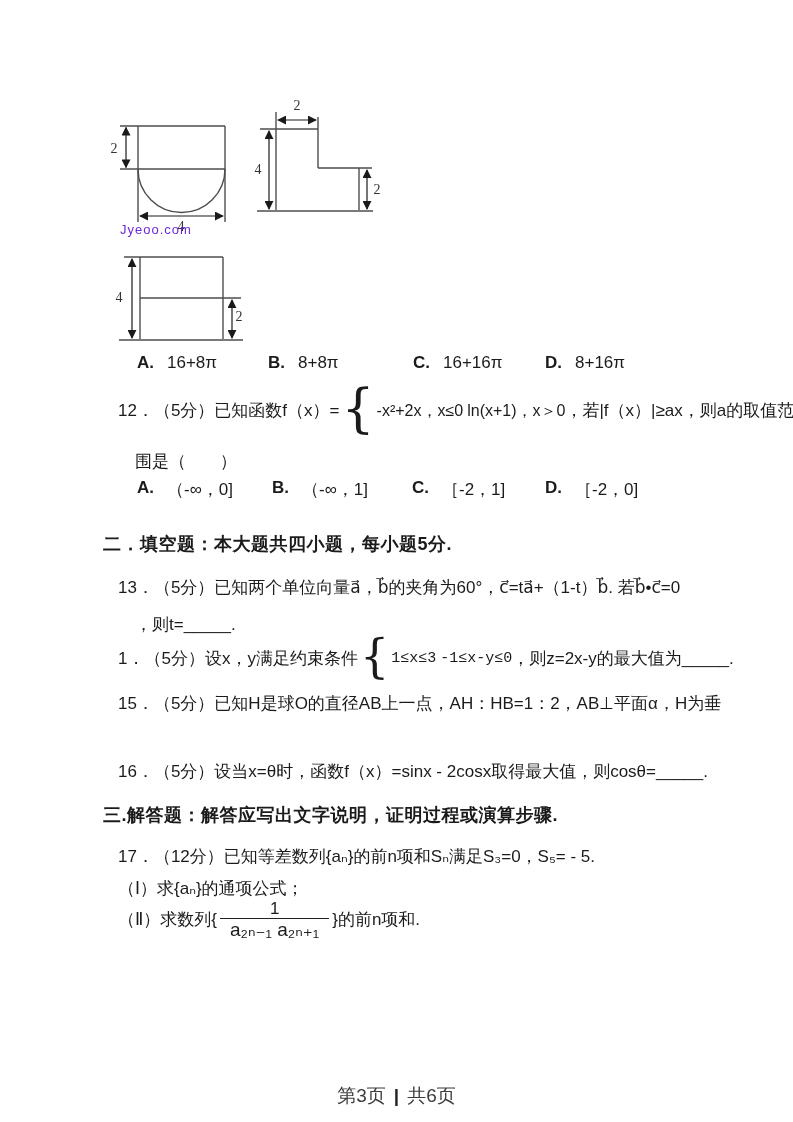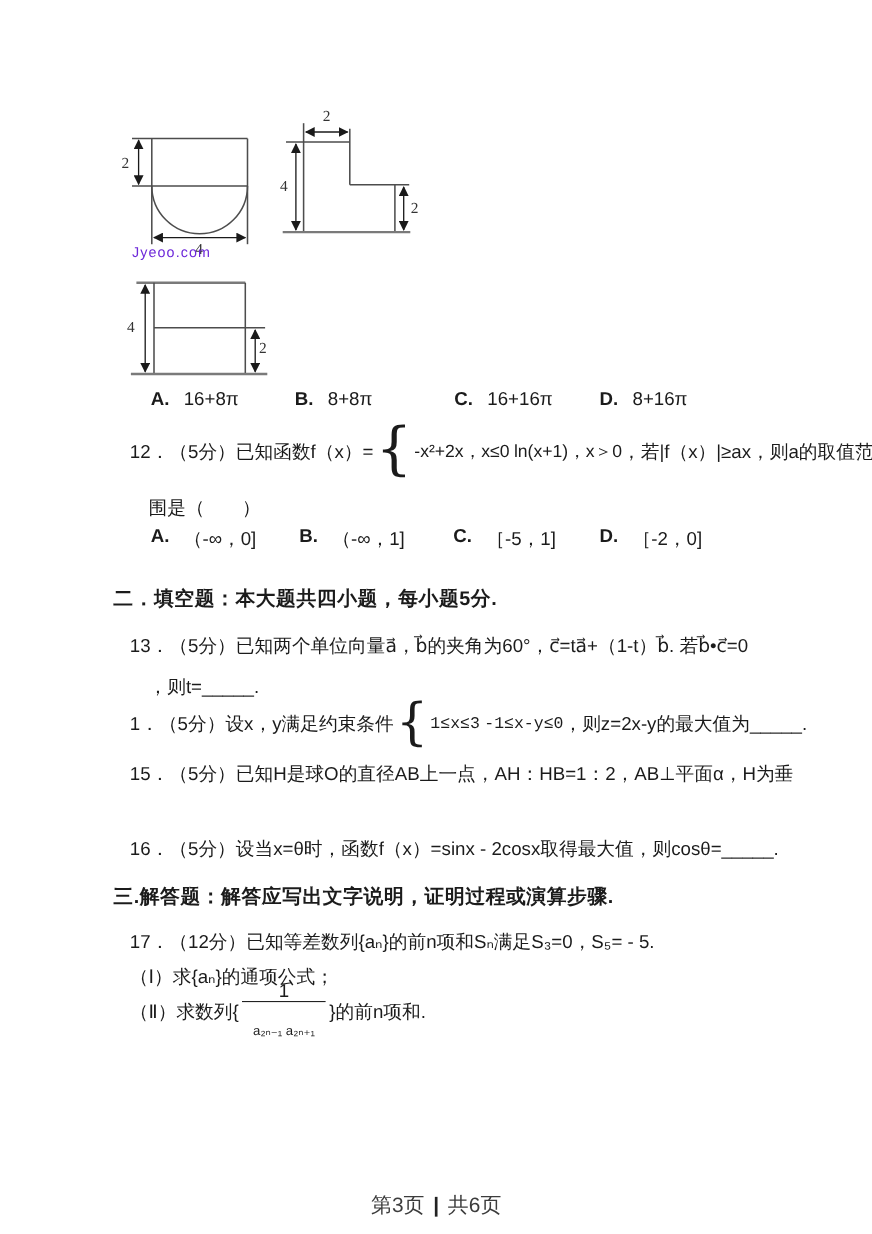--- a/index.html
+++ b/index.html
@@ -14,21 +14,21 @@
   .opt { display:flex; gap:13px; white-space:nowrap; }
   .opt .ol { font-weight:600; }
   .fx { display:flex; align-items:center; white-space:nowrap; }
   .brace {
     font-family:"DejaVu Serif","Liberation Serif",serif;
     font-size:52px; font-weight:400; line-height:0.92; margin:0 2px 3px 2px;
   }
   .cases { display:flex; flex-direction:row; gap:4px; font-size:16px; line-height:19px; }
   .frac { display:inline-flex; flex-direction:column; align-items:center; margin:0 3px; }
   .frac .num { line-height:18px; padding:0 4px; }
-  .frac .den { border-top:1.5px solid #222; padding:18px 10px 0 10px; line-height:17px; font-size:12px; }
+  .frac .den { border-top:1.5px solid #222; padding:2px 10px 0 10px; line-height:17px; font-size:19px; }
   .watermark { color:#6d28d9; font-size:13px; letter-spacing:1px; }
   .footer { position:absolute; top:1038px; left:0; width:100%; text-align:center;
             font-size:19px; color:#3c3c3c;margin-top:45px; }
   .footer .sep { font-weight:700; margin:0 8px; color:#222; }
   svg.fig { position:absolute; overflow:visible; }
   svg.fig text {
     font-family:"Liberation Serif","DejaVu Serif",serif;
     font-size:14px; fill:#333; text-anchor:middle;
   }
   .shape { stroke:#4d4d4d; stroke-width:1.4; fill:none; }
@@ -127,21 +127,21 @@
   <div class="abs opt" style="left:137px; top:478px;">
     <span class="ol">A.</span>
     <span>（-∞，0]</span>
   </div>
   <div class="abs opt" style="left:272px; top:478px;">
     <span class="ol">B.</span>
     <span>（-∞，1]</span>
   </div>
   <div class="abs opt" style="left:412px; top:478px;">
     <span class="ol">C.</span>
-    <span>［-5，1]</span>
+    <span>［-2，1]</span>
   </div>
   <div class="abs opt" style="left:545px; top:478px;">
     <span class="ol">D.</span>
     <span>［-2，0]</span>
   </div>
 
   <div class="abs line h" style="left:103px; top:532px;">二．填空题：本大题共四小题，每小题5分.</div>
 
   <div class="abs line" style="left:118px; top:576px;">13．（5分）已知两个单位向量a⃗，b⃗的夹角为60°，c⃗=ta⃗+（1-t）b⃗. 若b⃗•c⃗=0</div>
   <div class="abs line" style="left:135px; top:613px;">，则t=_____.</div>

